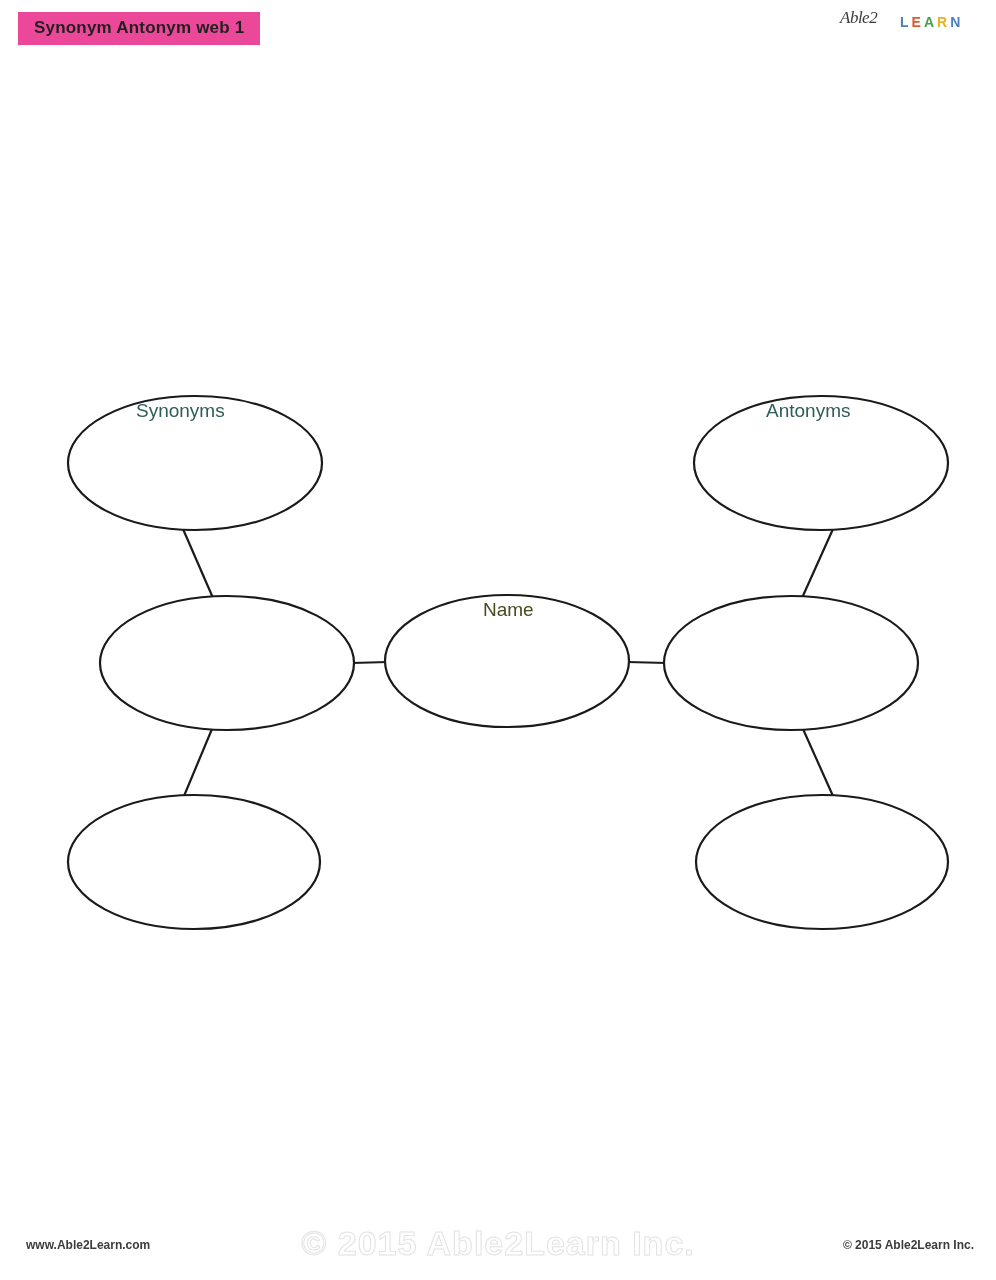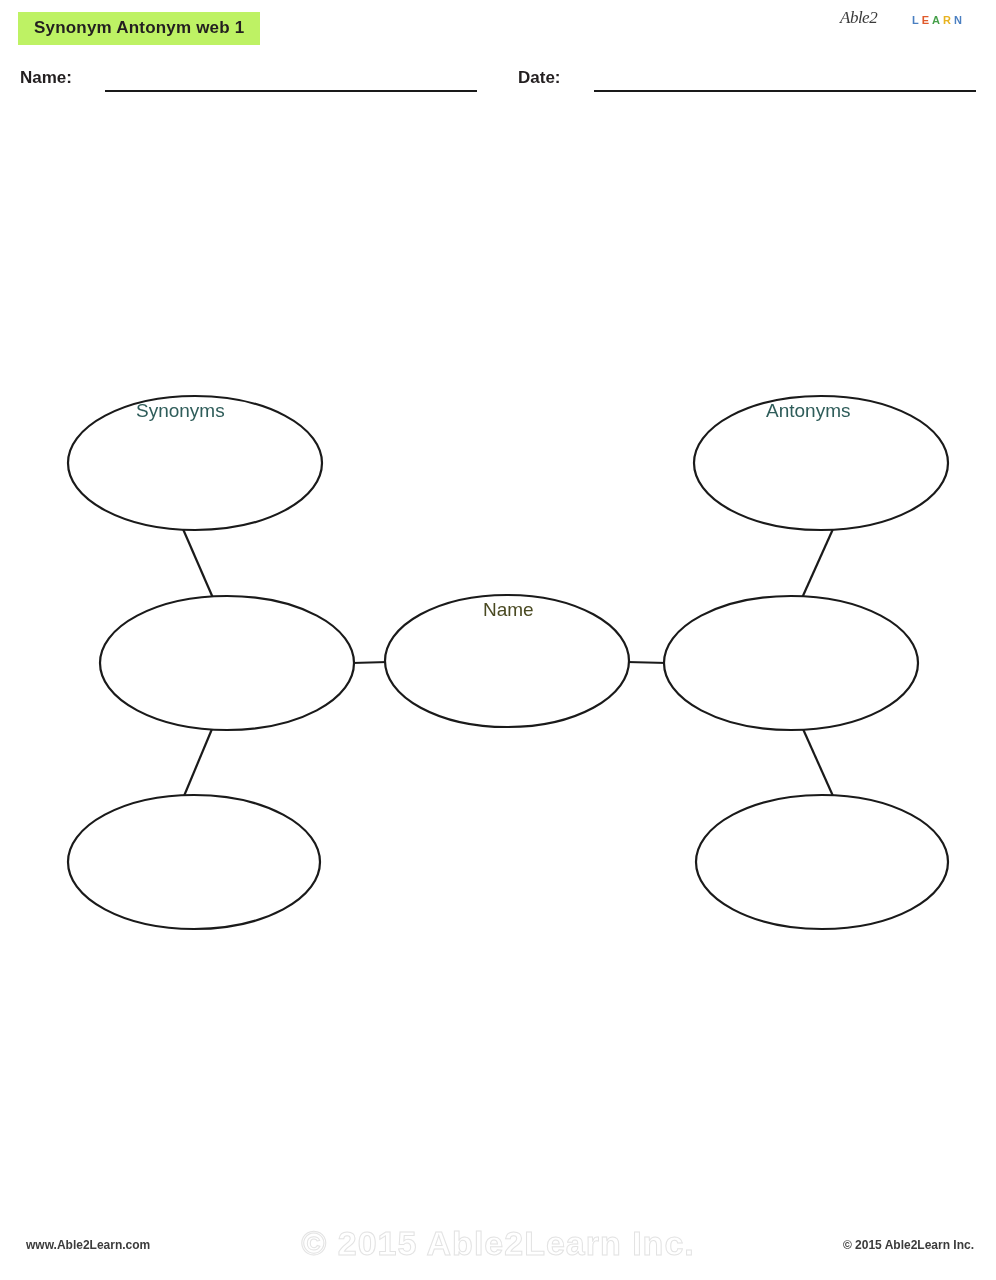--- a/index.html
+++ b/index.html
@@ -18,21 +18,21 @@
     background: #ffffff;
     overflow: hidden;
   }
 
   
   #title-badge {
     position: absolute;
     left: 18px;
     top: 12px;
     padding: 6px 16px 7px 16px;
-    background: #bef264;
+    background: #ec4899;
     font-size: 17px;
     font-weight: bold;
     color: #231f20;
     letter-spacing: 0.2px;
     white-space: nowrap;
   }
 
   
   #logo {
     position: absolute;
@@ -46,23 +46,23 @@
     left: 0;
     top: 0;
     font-family: Liberation Serif, serif;
     font-style: italic;
     font-size: 17px;
     color: #3a3a3a;
     letter-spacing: -0.5px;
   }
   #logo-learn {
     position: absolute;
-    left: 72px;
+    left: 60px;
     top: 6px;
-    font-size: 11px;
+    font-size: 14px;
     font-weight: bold;
     letter-spacing: 3px;
     text-align: center;
   }
   #logo-learn span:nth-child(1){ color:#4a7fc1; }
   #logo-learn span:nth-child(2){ color:#e05a2b; }
   #logo-learn span:nth-child(3){ color:#46a04a; }
   #logo-learn span:nth-child(4){ color:#e8b320; }
   #logo-learn span:nth-child(5){ color:#4a7fc1; }
 
@@ -149,27 +149,20 @@
 
   <div id="title-badge">Synonym Antonym web 1</div>
 
   <div id="logo">
     <span id="logo-script">Able2</span>
     <span id="logo-learn">
       <span>L</span><span>E</span><span>A</span><span>R</span><span>N</span>
     </span>
   </div>
 
-  <div class="field-row" style="left:0; width:996px;">
-    <span class="field-label" id="name-label">Name:</span>
-    <span class="field-line" id="name-line"></span>
-
-    <span class="field-label" id="date-label">Date:</span>
-    <span class="field-line" id="date-line"></span>
-  </div>
 
   <svg id="diagram" viewBox="0 0 996 1280">
 
     <line x1="183" y1="529" x2="213" y2="598" stroke="#1a1a1a" stroke-width="2.2"></line>
     <line x1="212" y1="729" x2="184" y2="796" stroke="#1a1a1a" stroke-width="2.2"></line>
     <line x1="352" y1="663" x2="388" y2="662" stroke="#1a1a1a" stroke-width="2.2"></line>
     <line x1="627" y1="662" x2="667" y2="663" stroke="#1a1a1a" stroke-width="2.2"></line>
     <line x1="833" y1="529" x2="802" y2="598" stroke="#1a1a1a" stroke-width="2.2"></line>
     <line x1="803" y1="729" x2="833" y2="796" stroke="#1a1a1a" stroke-width="2.2"></line>
 

